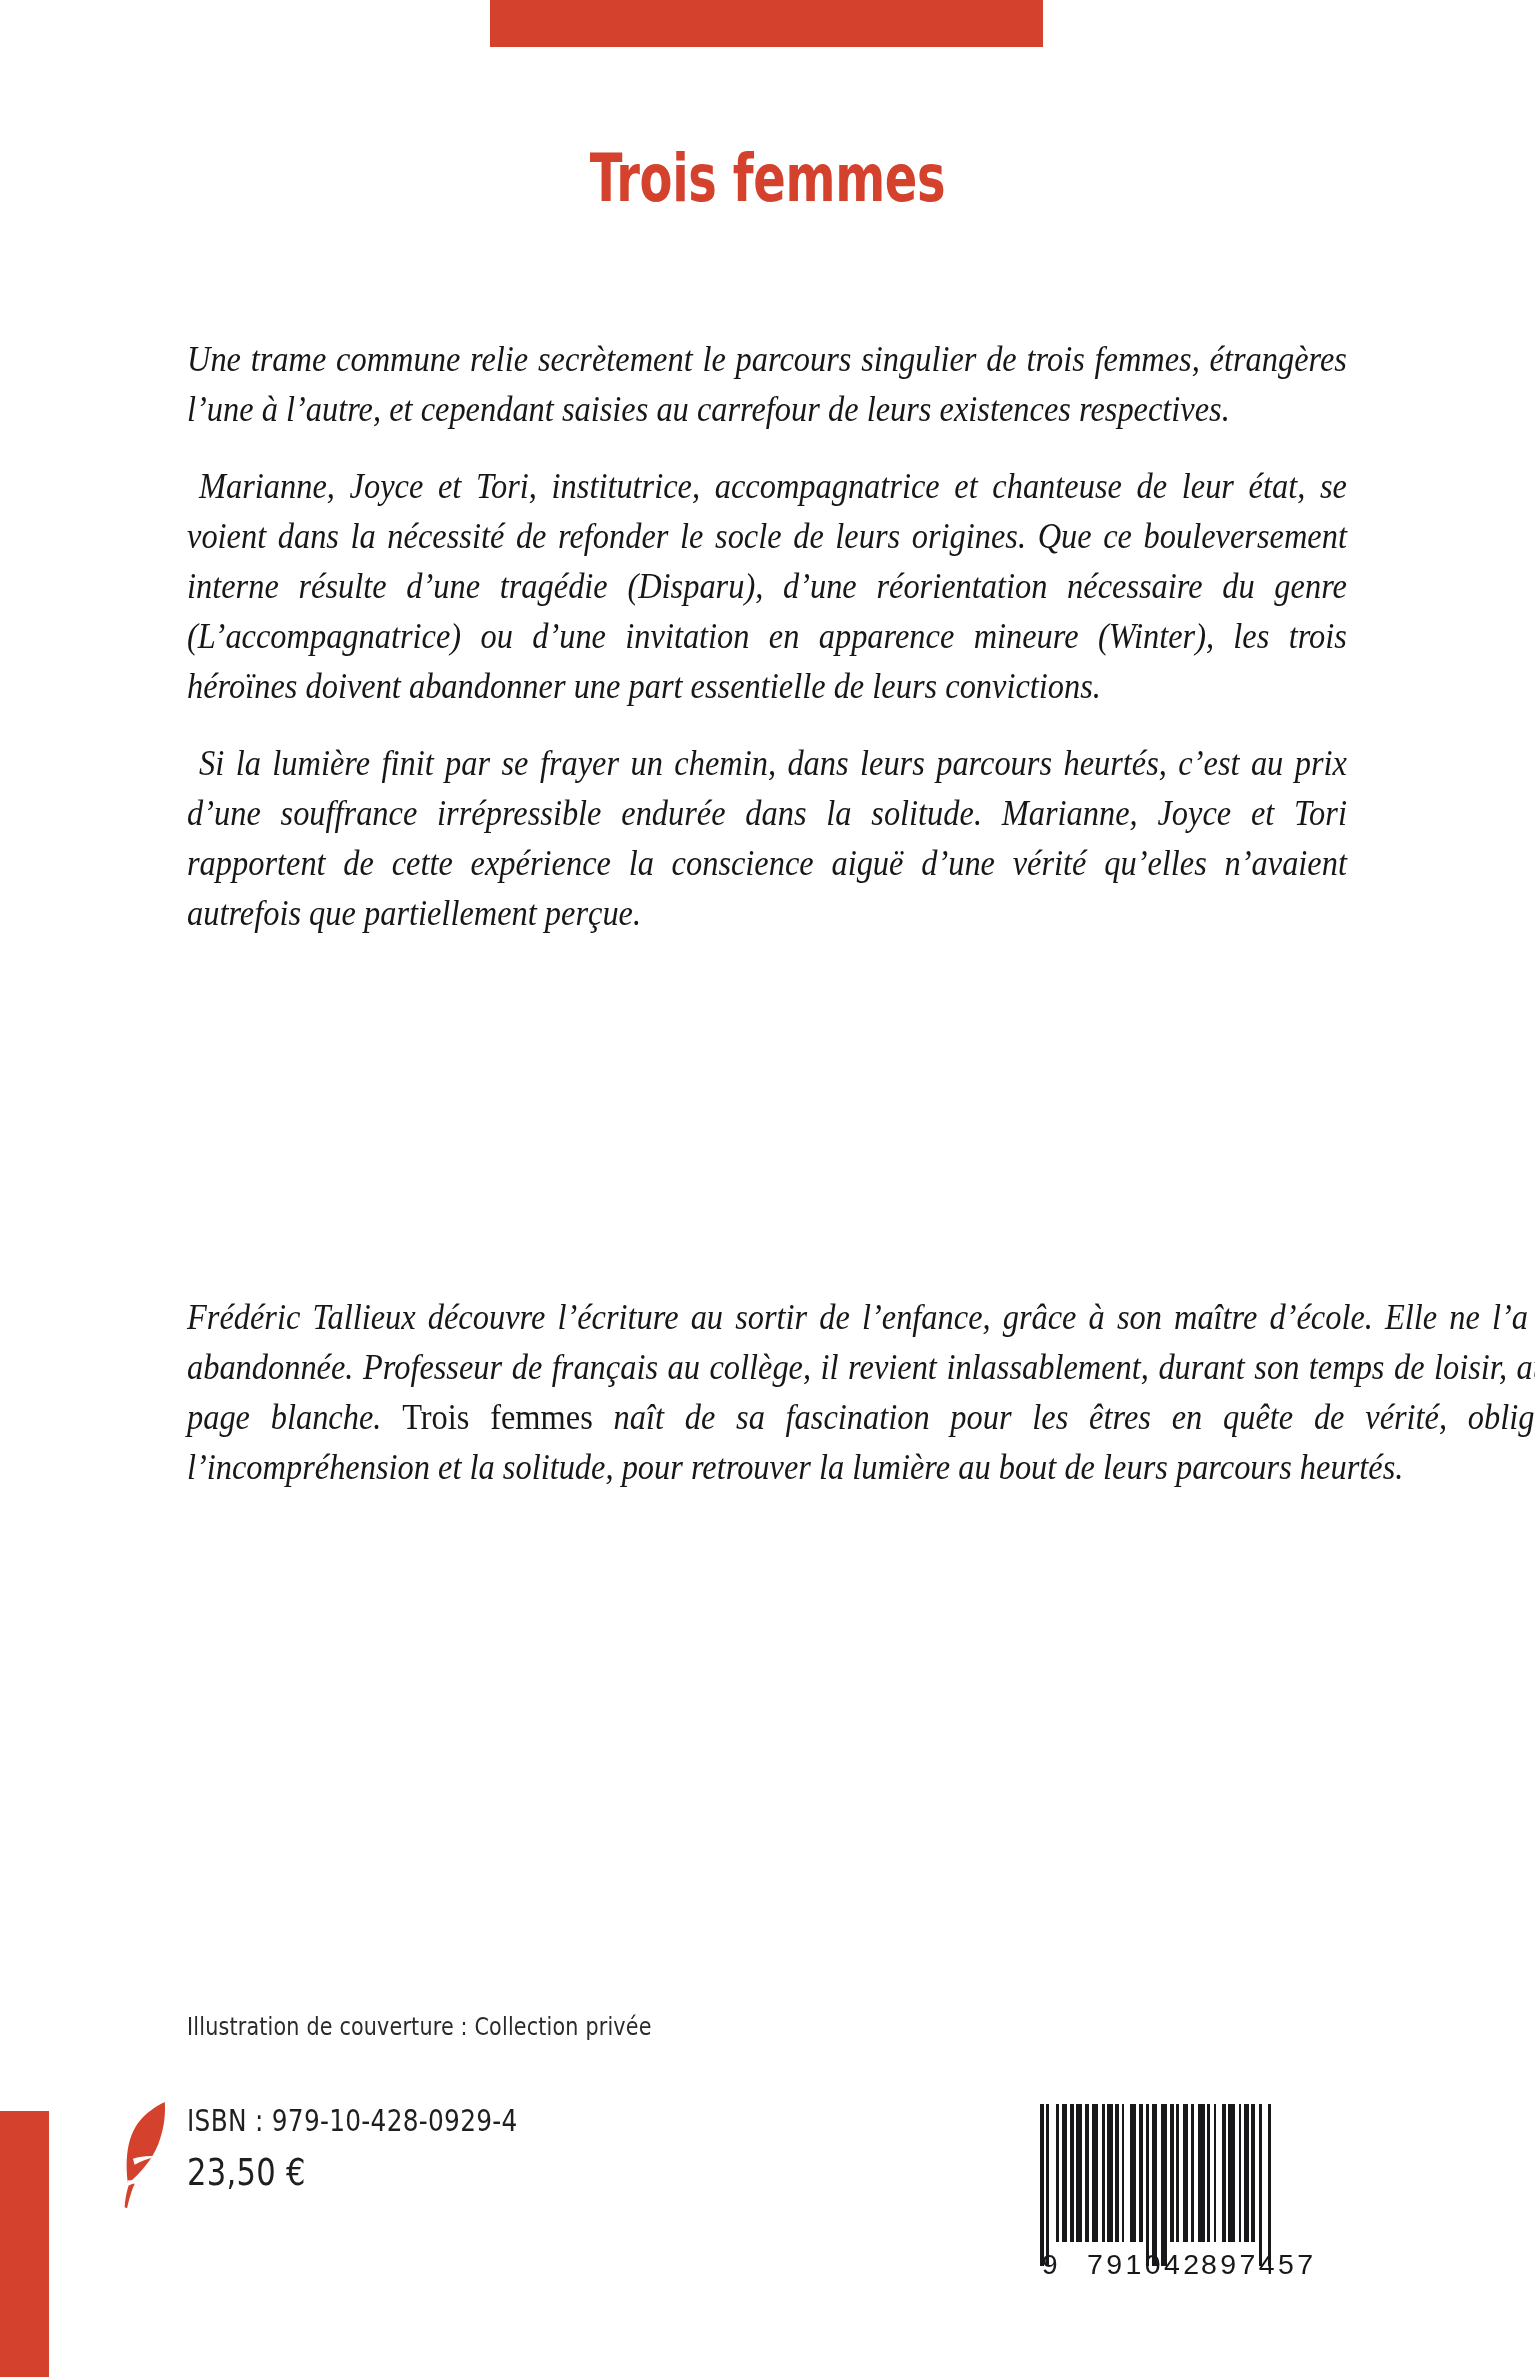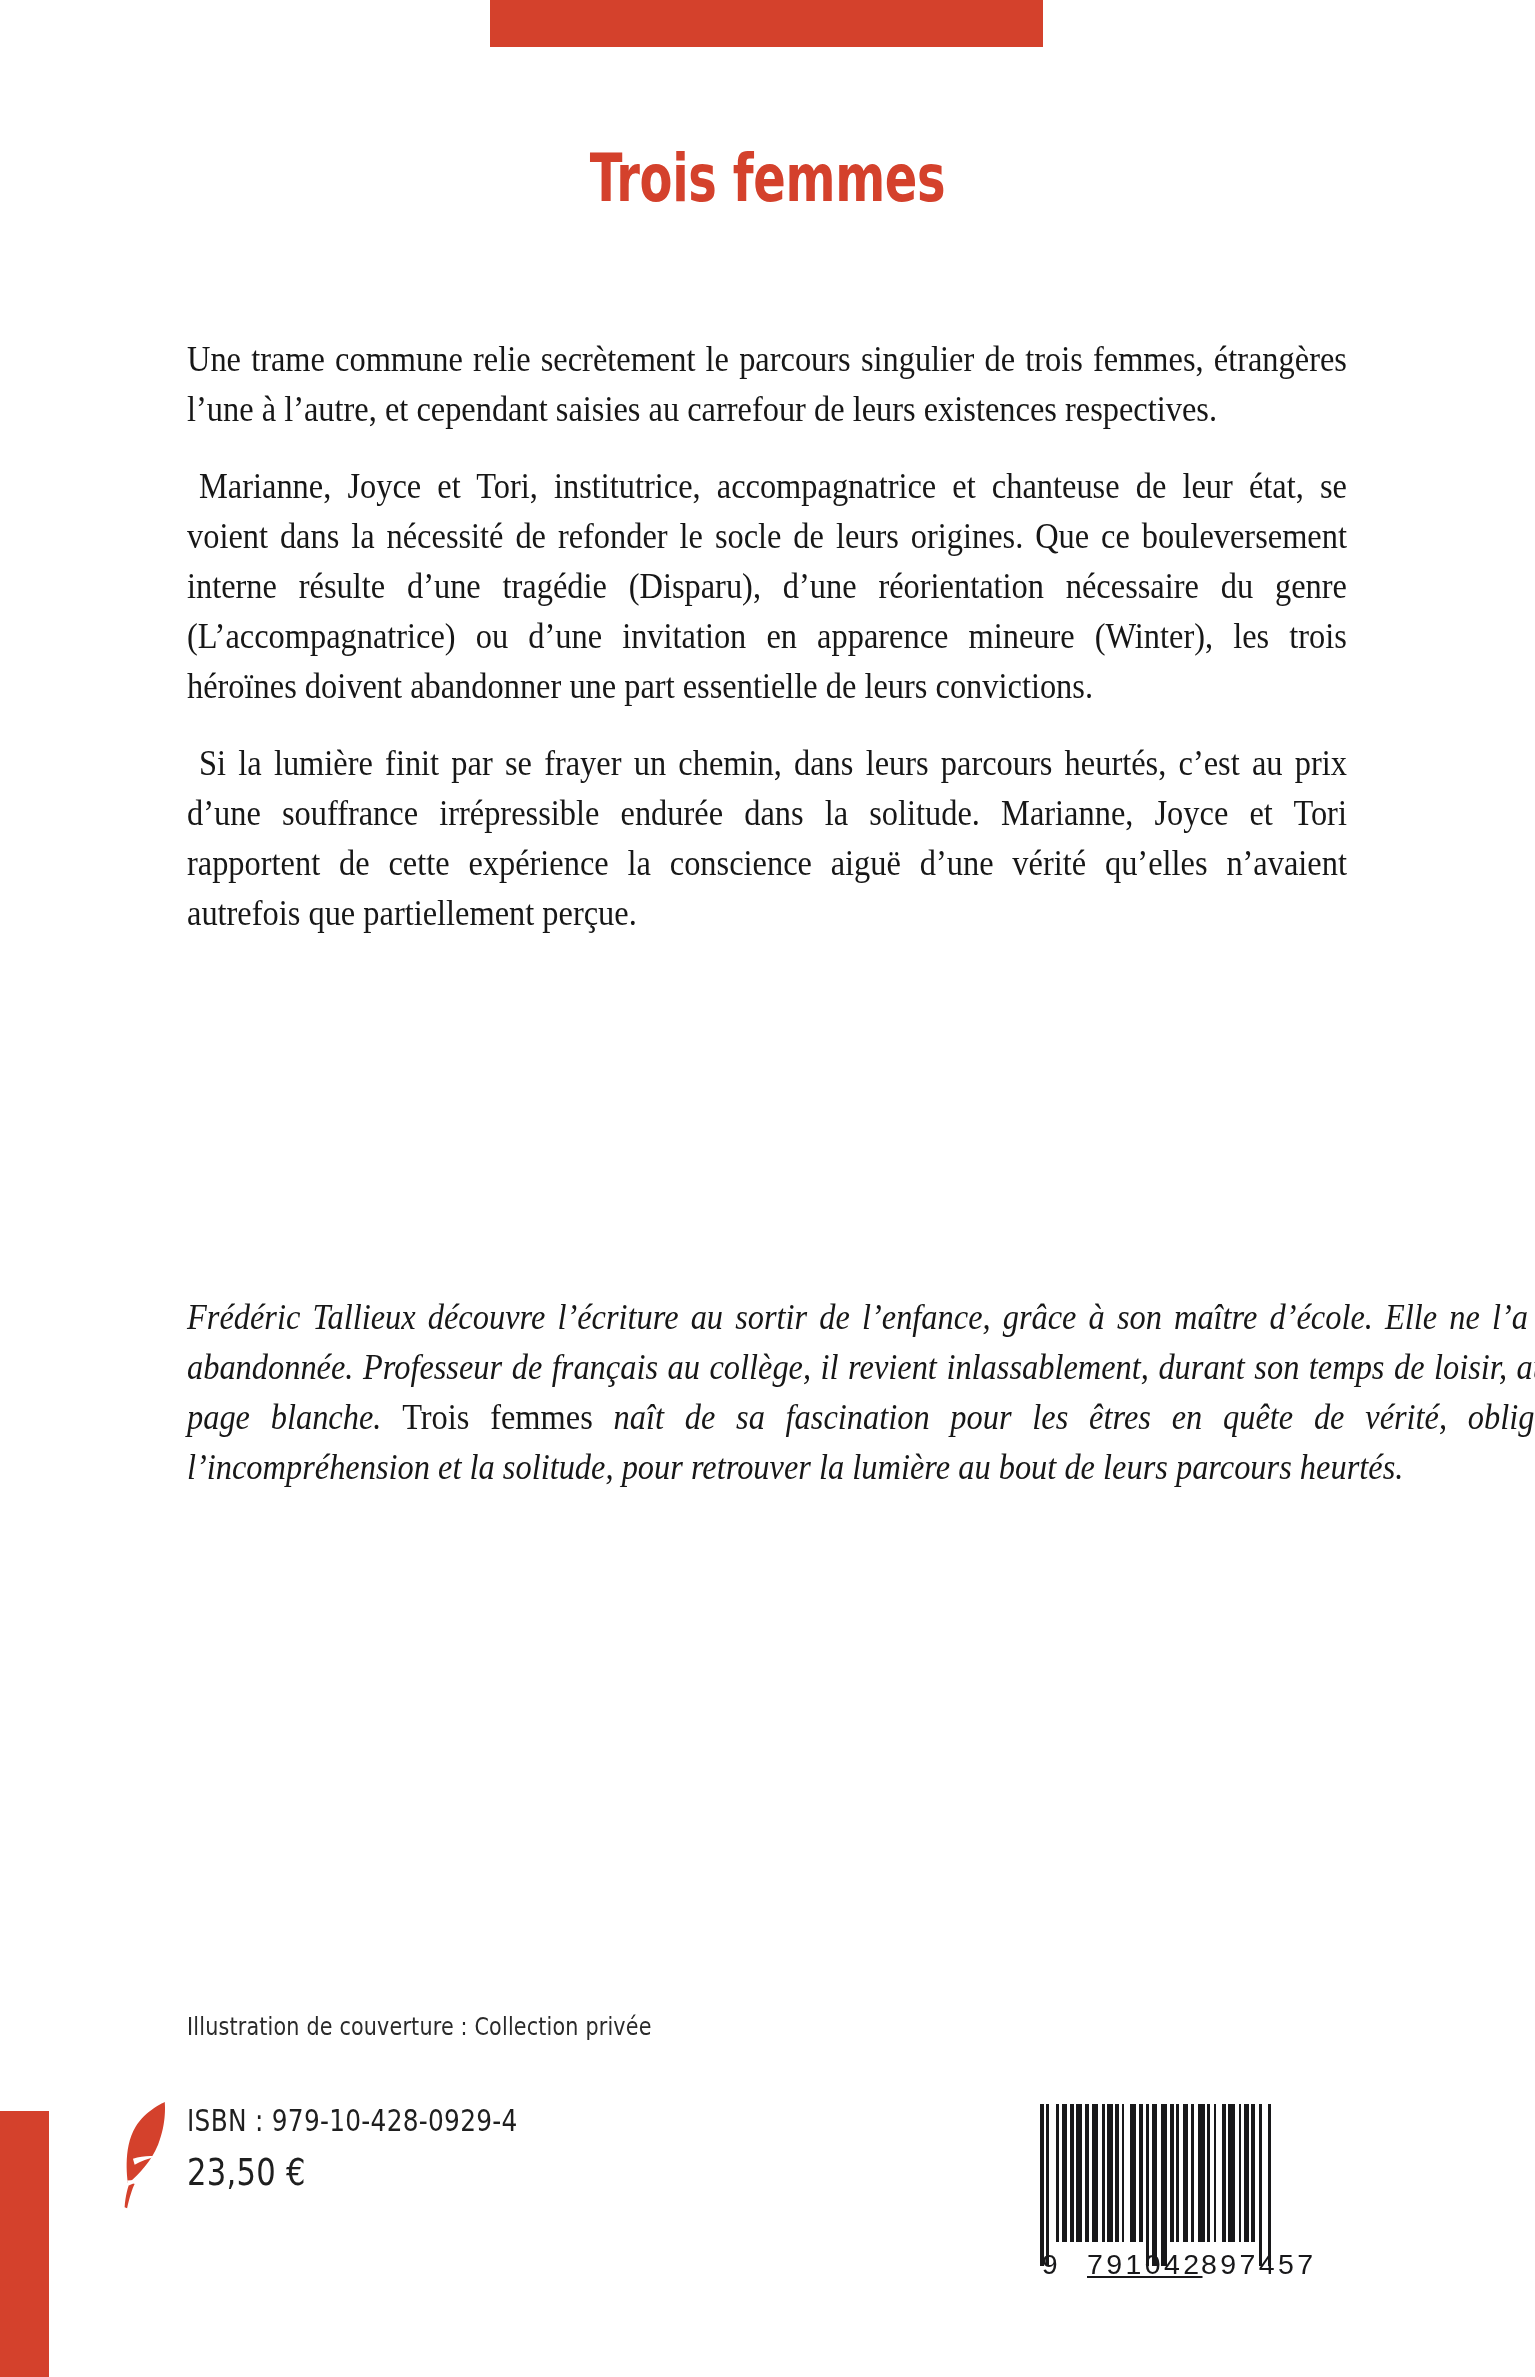--- a/index.html
+++ b/index.html
@@ -30,21 +30,21 @@
     font-weight:700;
     font-size:65px;
     letter-spacing:-0.4px;
     color:#d4412c;
     transform:scaleX(0.82);
     transform-origin:center center;
   }
 
   
   .copy{
-    position:absolute; left:187px; top:334px; width:1159px;
+    position:absolute; left:187px; top:334px; width:1159px;font-style:italic;
   }
   .para{
     font-family:"Liberation Serif","DejaVu Serif", serif;
     font-size:36px;
     line-height:50px;
     text-align:justify;
     text-justify:inter-word;
     color:#171717;
     transform:scaleX(0.9);
     transform-origin:left top;
@@ -106,21 +106,21 @@
   .bars i{ display:block; background:#18181a; height:138px; }
   .bars i.guard{ height:162px; }
   .bars i.gap{ background:transparent; }
   .bc-digits{
     position:absolute; left:0; top:158px; width:289px; height:34px;
     font-family:"Liberation Sans","DejaVu Sans", sans-serif;
     font-size:28.5px; color:#18181a; line-height:34px;
   }
   .bc-digits span{ position:absolute; white-space:nowrap; }
   .bc-d0{ left:1.7px; }
-  .bc-d1{ left:47px; letter-spacing:3.4px;text-decoration:underline; }
+  .bc-d1{ left:47px; letter-spacing:3.4px; }
   .bc-d2{ left:161px; letter-spacing:3.4px; }
 </style>
 </head>
 <body>
 
 <div class="top-bar"></div>
 <div class="left-bar"></div>
 
 <div class="title">Trois femmes</div>
 

